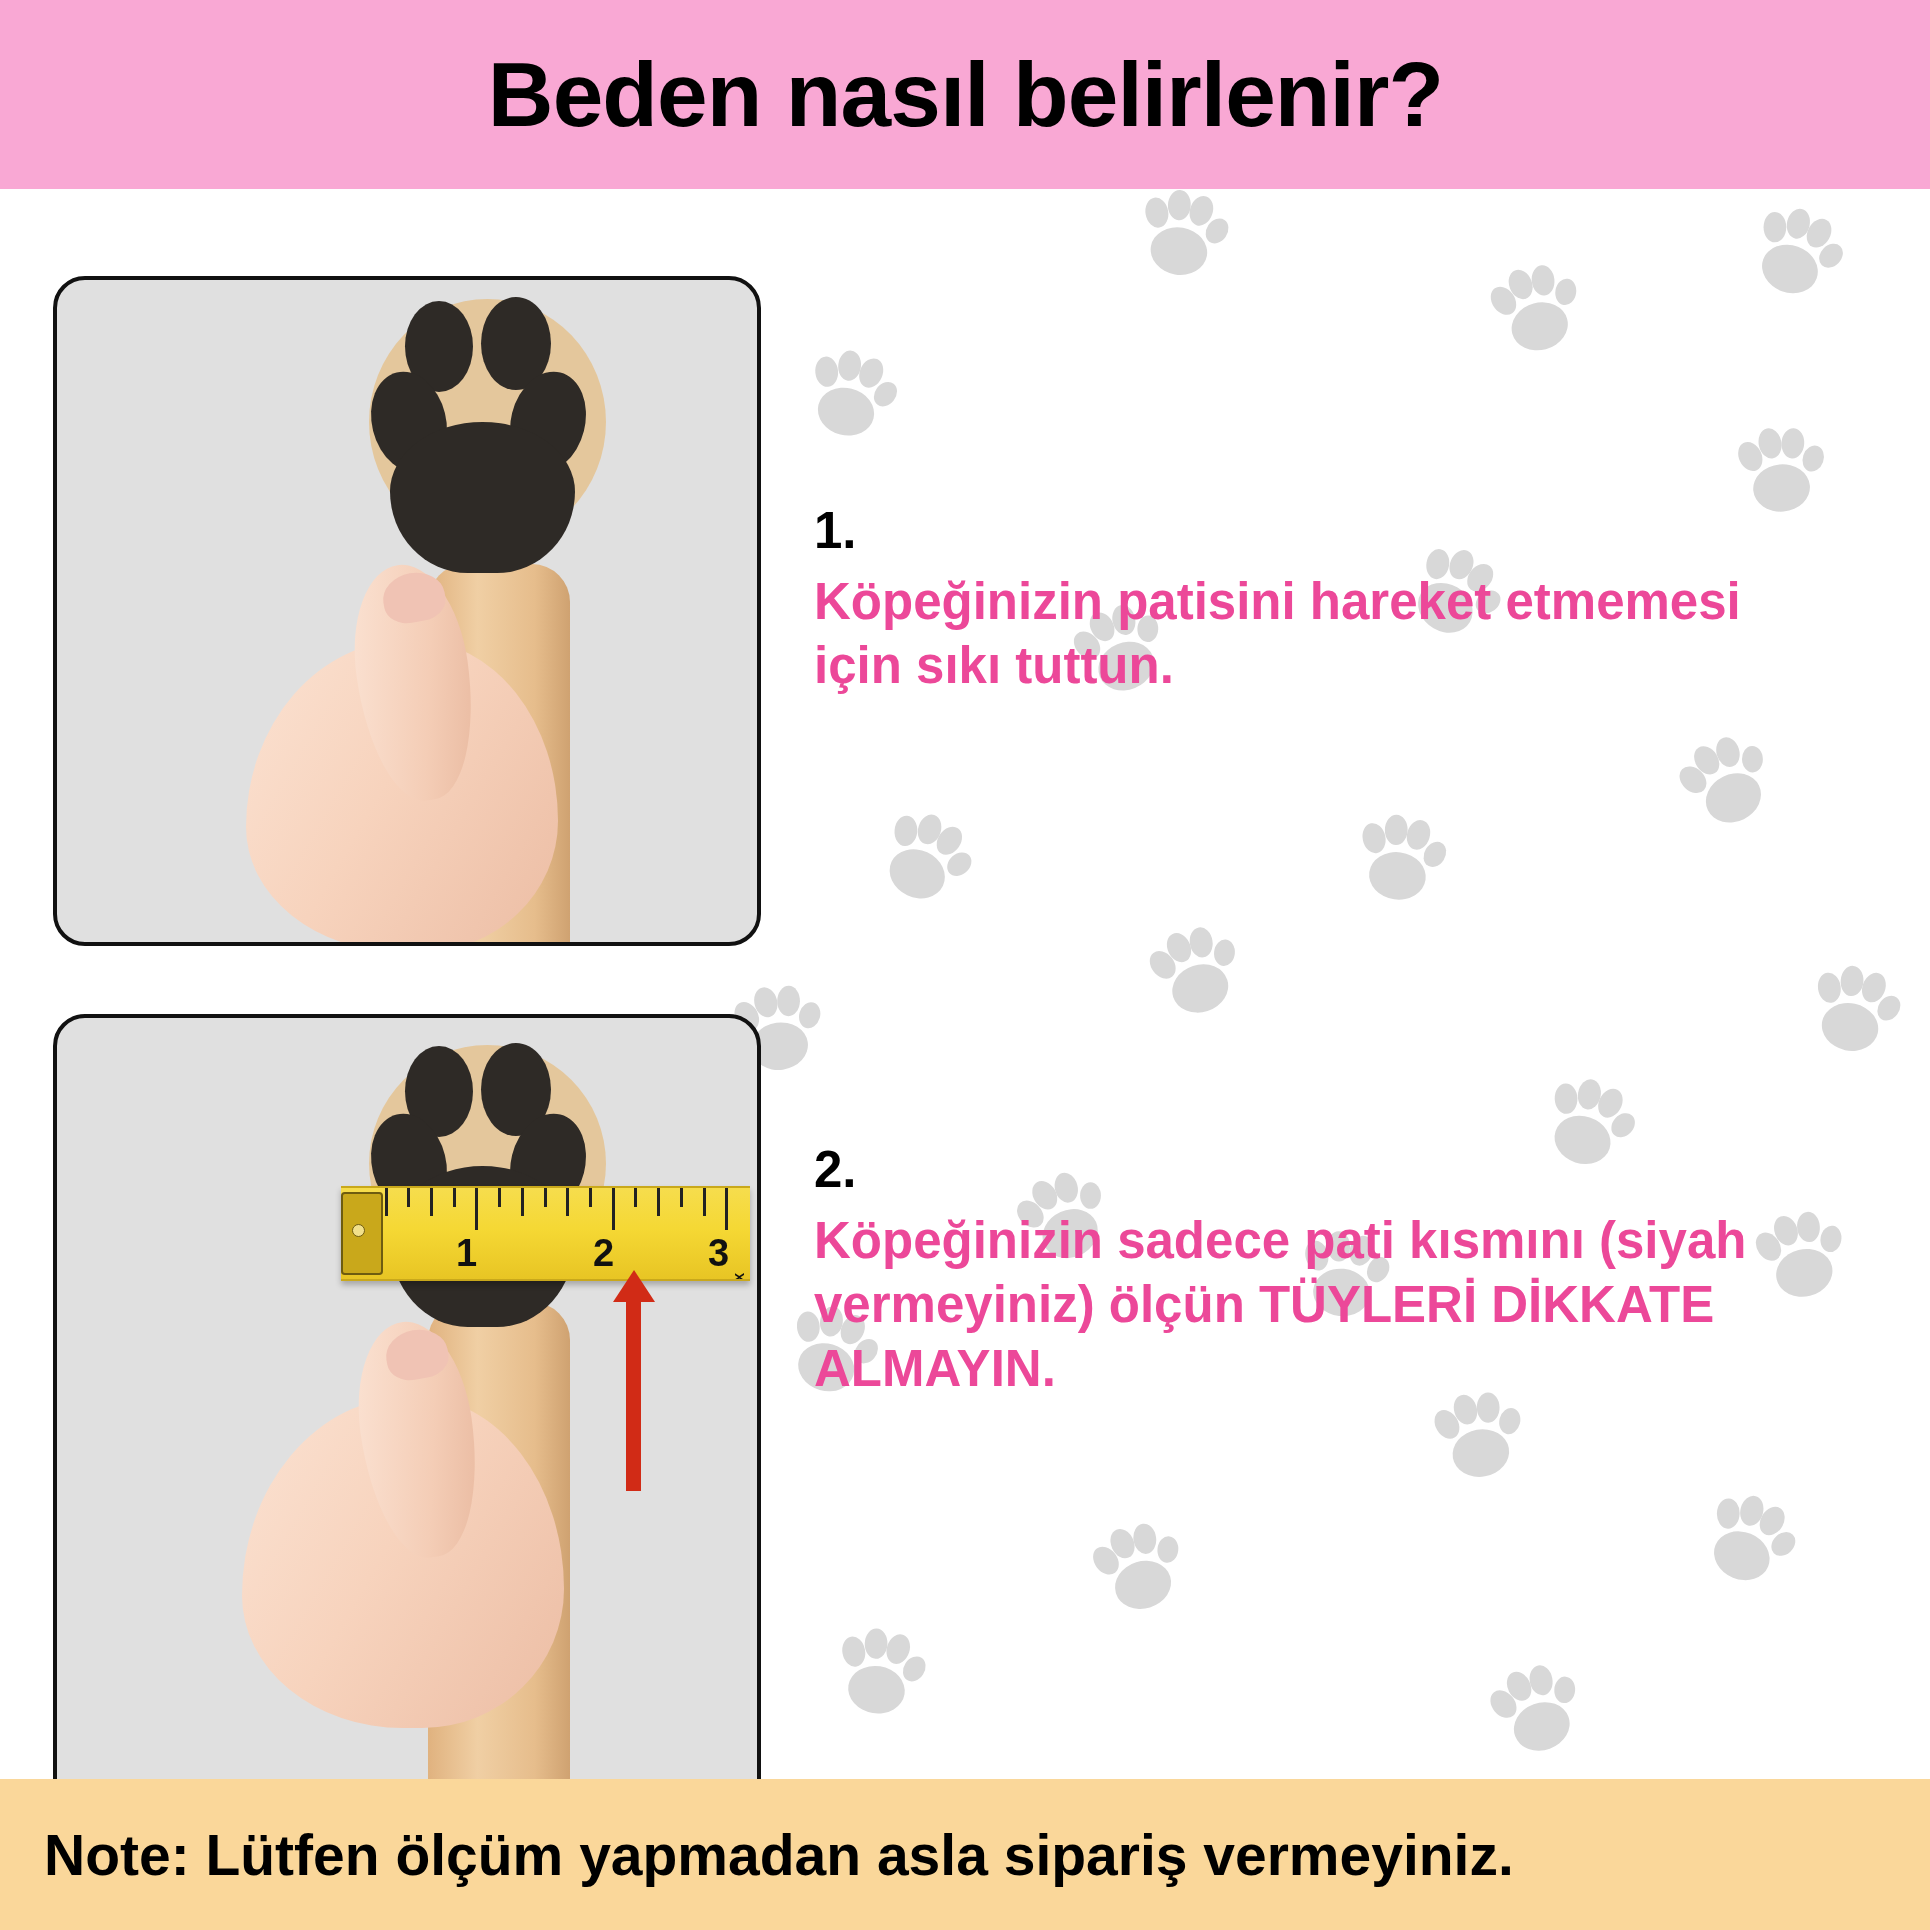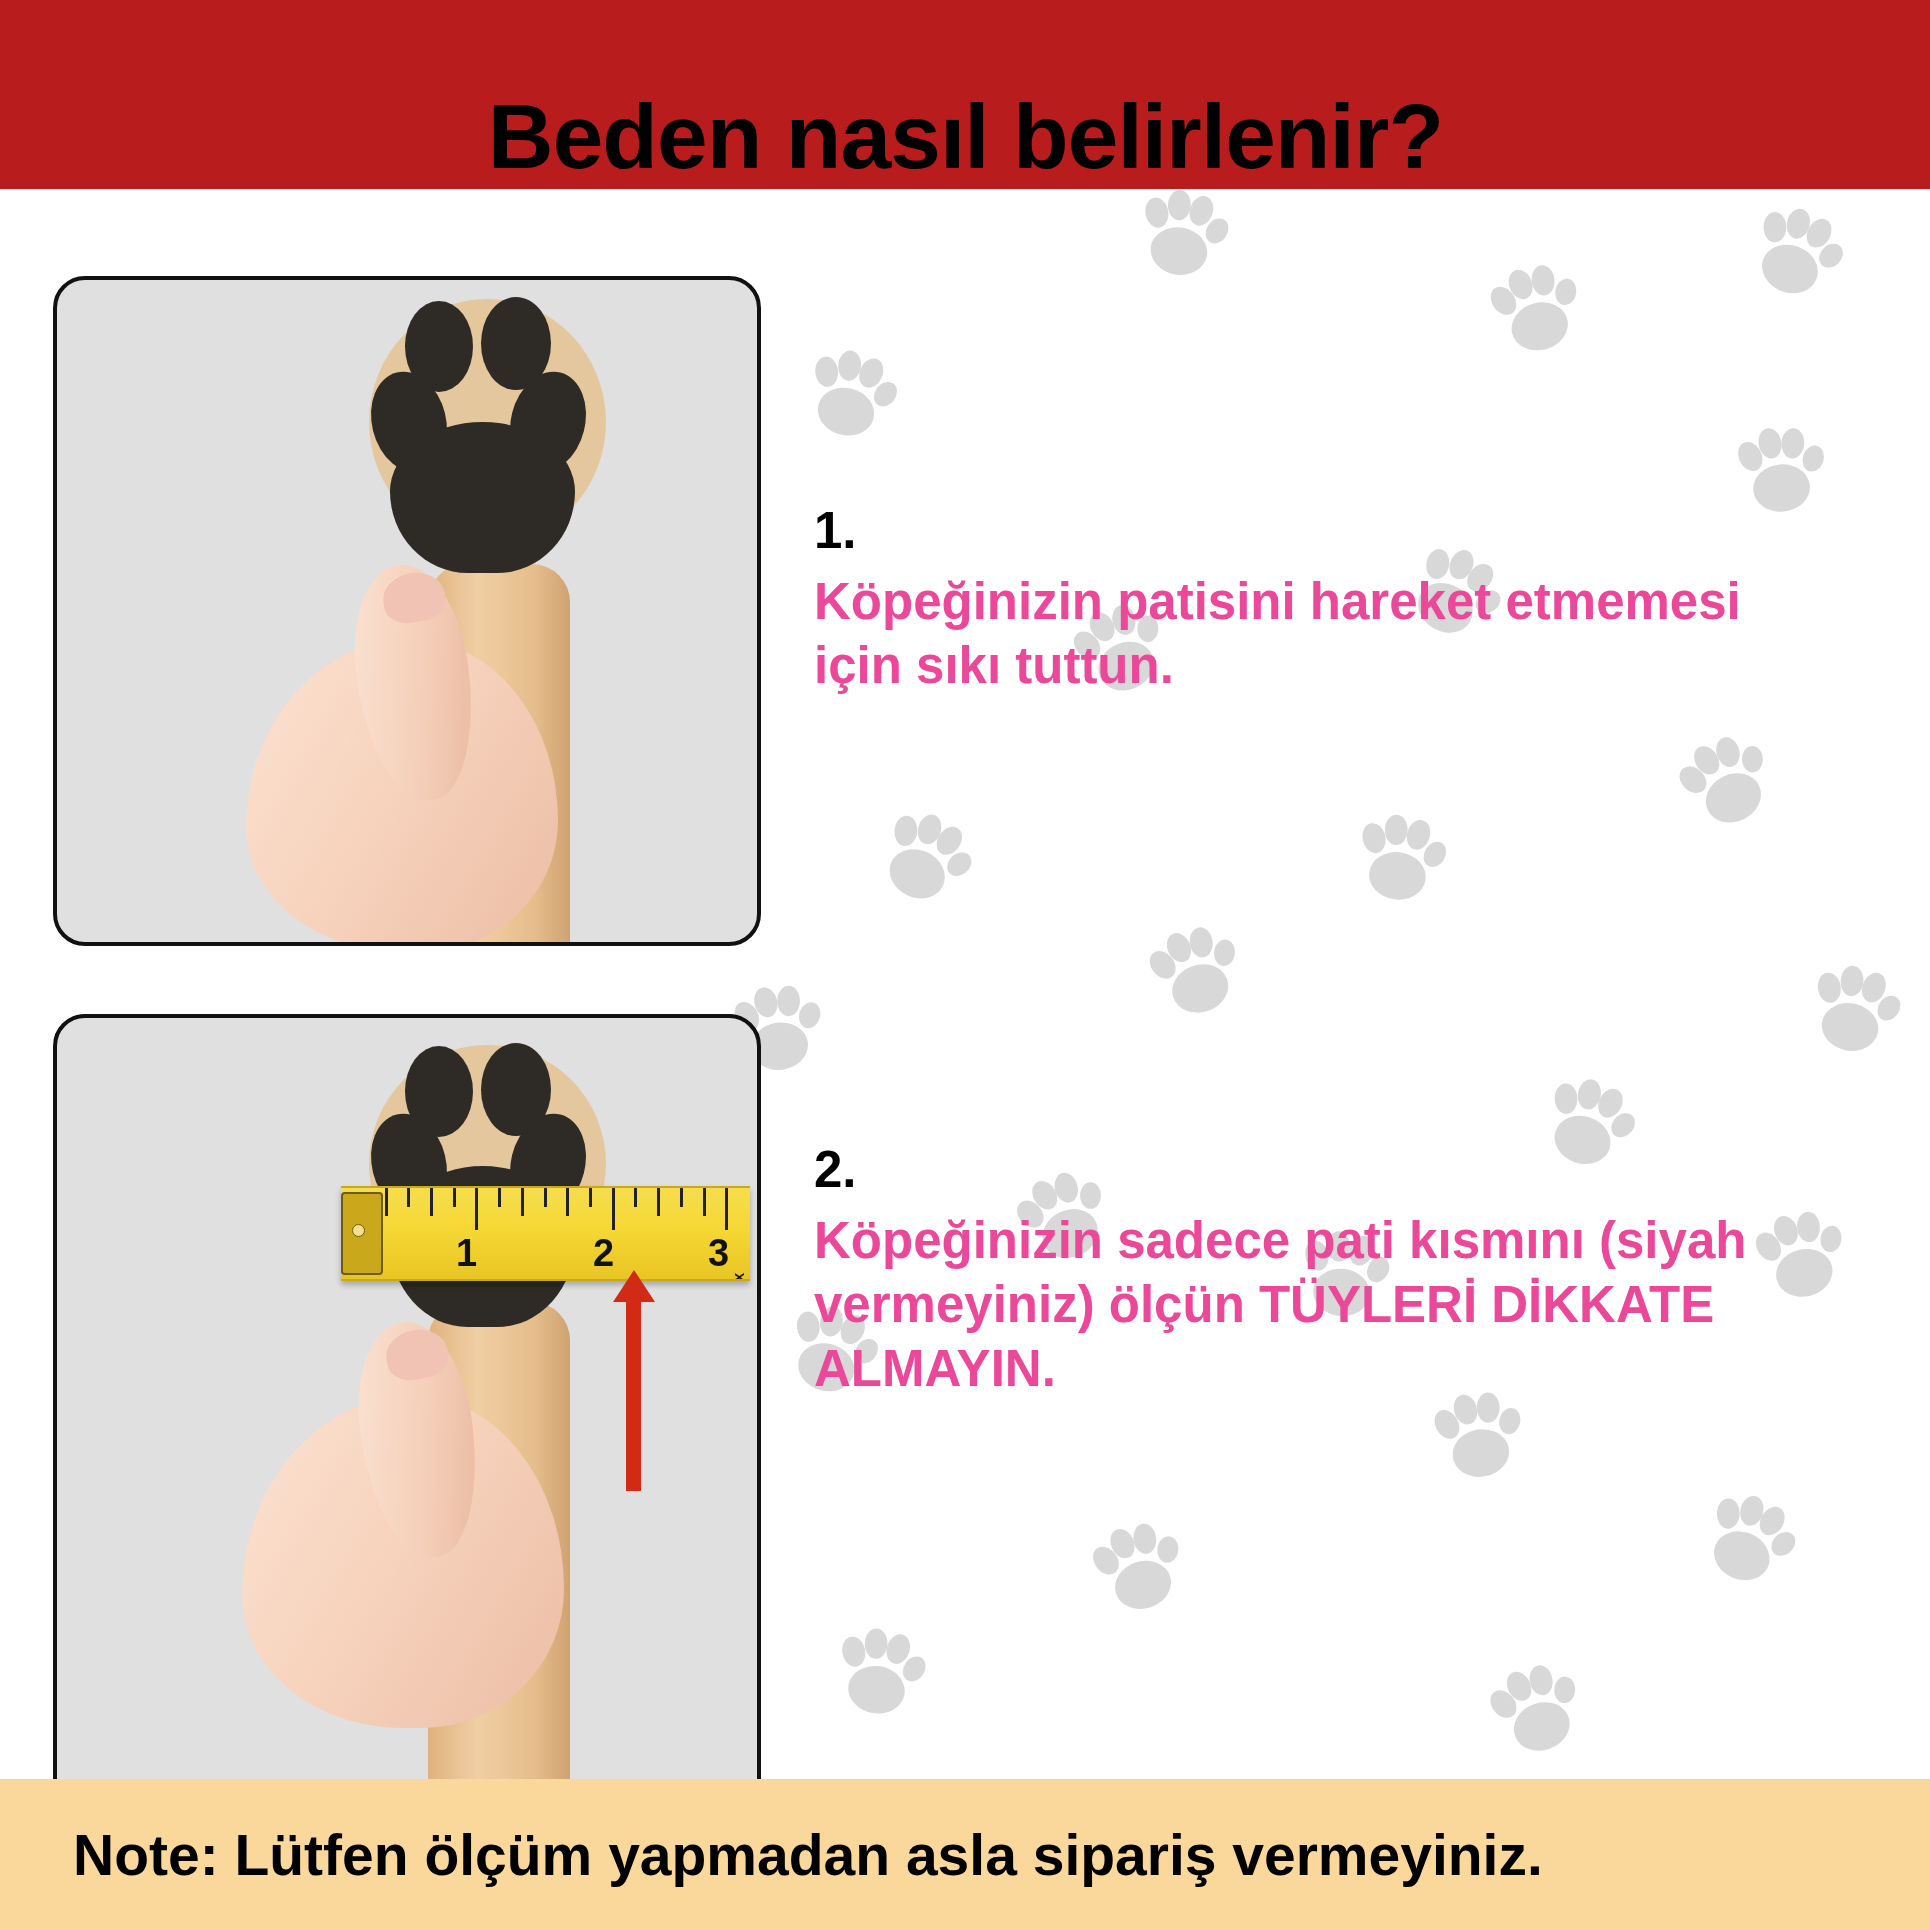--- a/index.html
+++ b/index.html
@@ -15,23 +15,23 @@
     overflow: hidden;
   }
 
   
   .header-banner {
     position: absolute;
     left: 0;
     top: 0;
     width: 1931px;
     height: 189px;
-    background: #b91c1c;
+    background: #f9a8d4;
     display: flex;
-    align-items: flex-end;
+    align-items: center;
     justify-content: center;
   }
   .header-title {
     font-size: 91px;
     font-weight: bold;
     color: #000000;
     letter-spacing: -0.9px;
     white-space: nowrap;
   }
 
@@ -193,21 +193,21 @@
     height: 151px;
     background: #FAD79A;
     display: flex;
     align-items: center;
     z-index: 3;
   }
   .footer-text {
     font-size: 57px;
     font-weight: bold;
     color: #000;
-    padding-left: 73px;
+    padding-left: 44px;
     white-space: nowrap;
   }
 </style>
 </head>
 <body>
 
 <div class="header-banner">
   <div class="header-title">Beden nasıl belirlenir?</div>
 </div>
 

